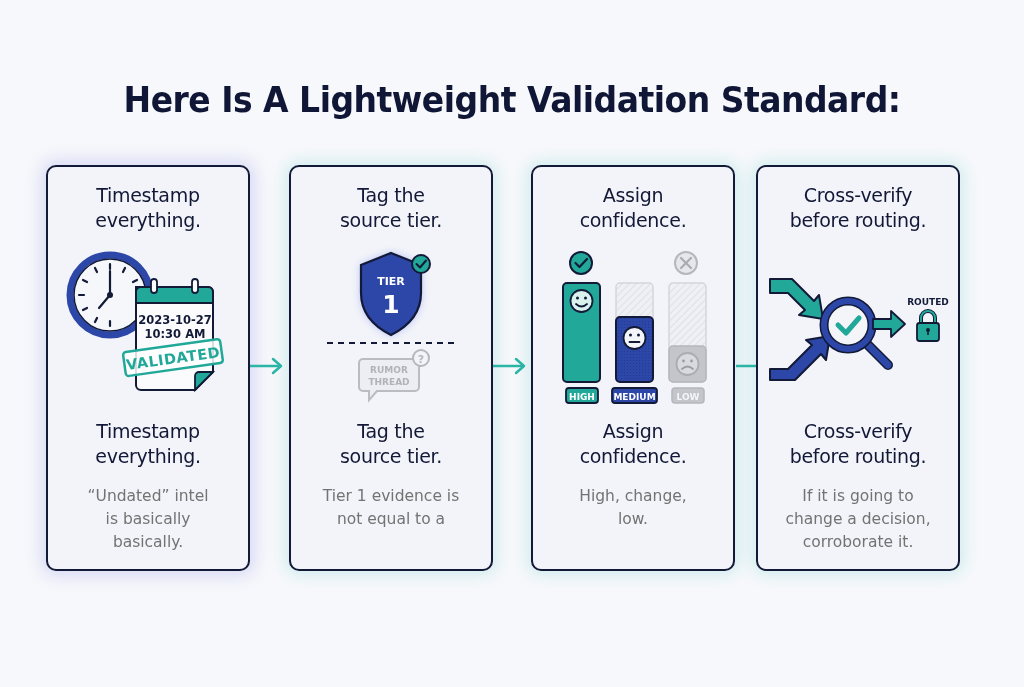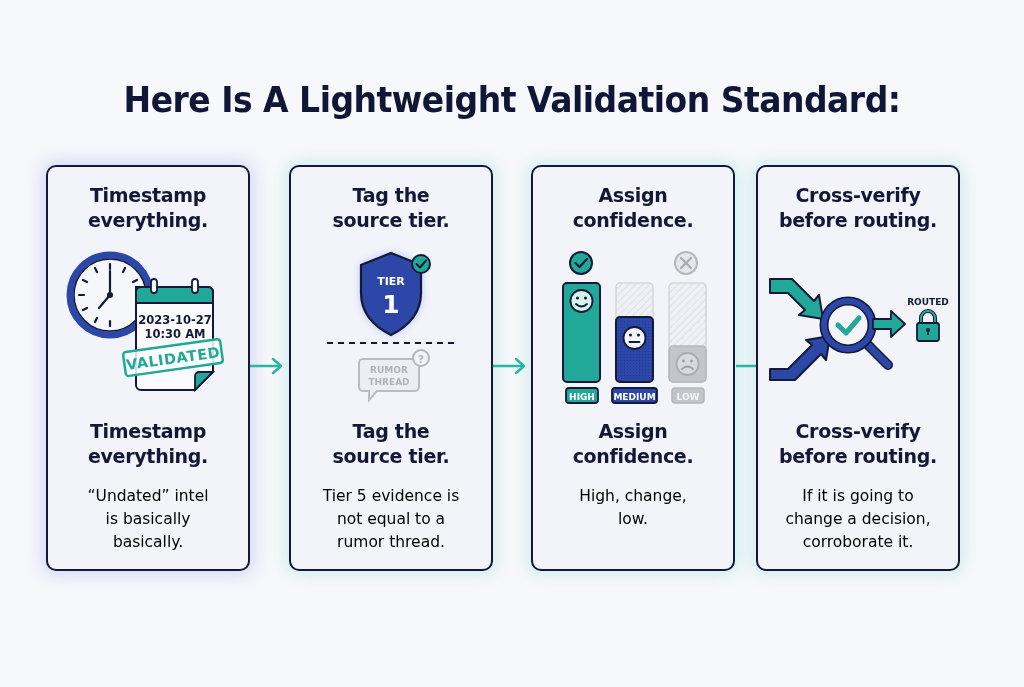--- a/index.html
+++ b/index.html
@@ -23,29 +23,29 @@
     background: #f2f4f9;
     border: 2.5px solid #121a38;
     border-radius: 10px;
   }
   .card.c1 { left: 46px; box-shadow: 0 0 18px 4px rgba(90,100,220,0.22); }
   .card.c2 { left: 289px; box-shadow: 0 0 16px 4px rgba(40,190,180,0.18); padding-left: 23px; }
   .card.c3 { left: 531px; box-shadow: 0 0 16px 4px rgba(40,190,180,0.18); }
   .card.c4 { left: 756px; box-shadow: 0 0 16px 4px rgba(40,190,180,0.18); }
   .card-heading {
     position: absolute; left: 0; width: 100%;
-    text-align: center; font-weight: 700; font-size: 19px; line-height: 25px;
+    text-align: center; font-weight: 400; font-size: 19px; line-height: 25px;
     color: #121836; letter-spacing: -0.3px;
   }
   .card-heading.top { top: 16px; }
   .card-heading.bottom { top: 252px; }
   .card-body {
     position: absolute; left: 0; top: 318px; width: 100%;
     text-align: center; font-size: 15.5px; line-height: 23px;
-    color: #000000; padding: 0 12px;
+    color: #737373; padding: 0 12px;
   }
   .illus { position: absolute; left: 0; top: 78px; width: 100%; height: 170px; text-align: center; }
   .arrow { position: absolute; top: 357px; width: 34px; height: 18px; }
   .arrow.a1 { left: 250px; }
   .arrow.a2 { left: 493px; }
   .arrow.a3 { left: 736px; }
   .line { display: block; }
   svg text { font-family: "DejaVu Sans", sans-serif; }
 </style>
 </head>
@@ -144,23 +144,22 @@
         <circle cx="130" cy="113" r="8" fill="#f2f4f9" stroke="#b5b7bd" stroke-width="2"></circle>
         <text x="130" y="117.5" font-size="11" font-weight="700" fill="#b5b7bd" text-anchor="middle">?</text>
       </g>
     </svg>
   </div>
   <div class="card-heading bottom">
     <span class="line">Tag the</span>
     <span class="line">source tier.</span>
   </div>
   <div class="card-body">
-    <span class="line">Tier 5 evidence is</span>
+    <span class="line">Tier 1 evidence is</span>
     <span class="line">not equal to a</span>
-    <span class="line">rumor thread.</span>
   </div>
 </div>
 
 <svg class="arrow a2" viewBox="0 0 34 18">
   <line x1="0" y1="9" x2="31" y2="9" stroke="#2bb5a6" stroke-width="2.5"></line>
   <polyline points="23,2 31,9 23,16" fill="none" stroke="#2bb5a6" stroke-width="2.5" stroke-linecap="round" stroke-linejoin="round"></polyline>
 </svg>
 
 <div class="card c3">
   <div class="card-heading top">

